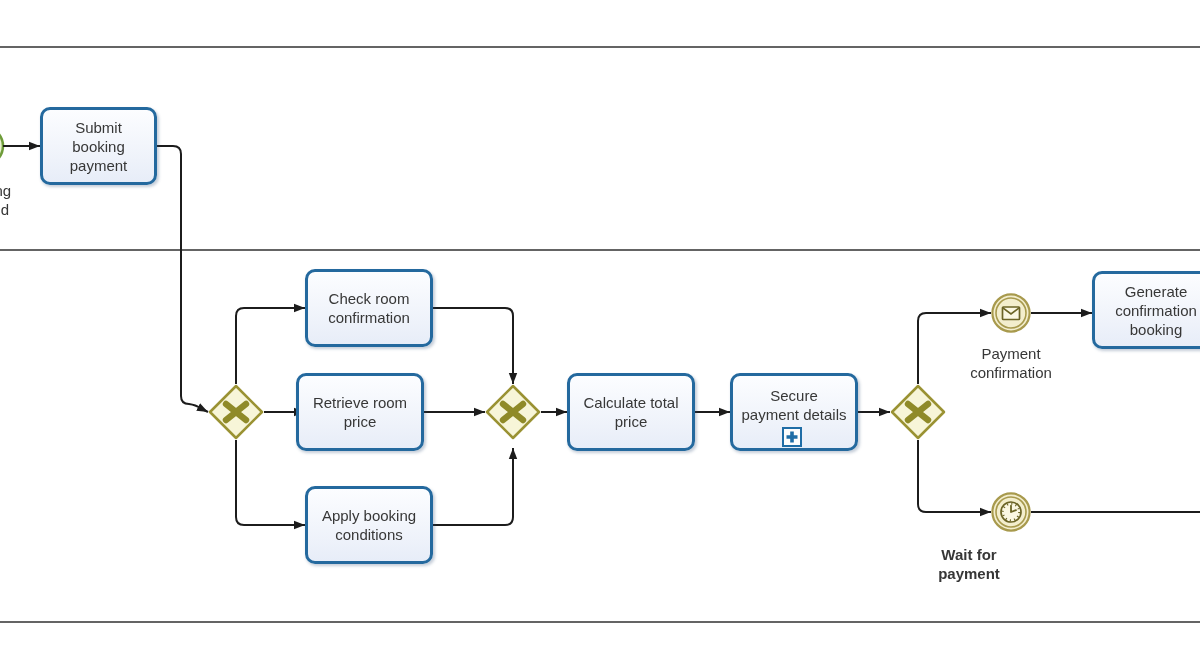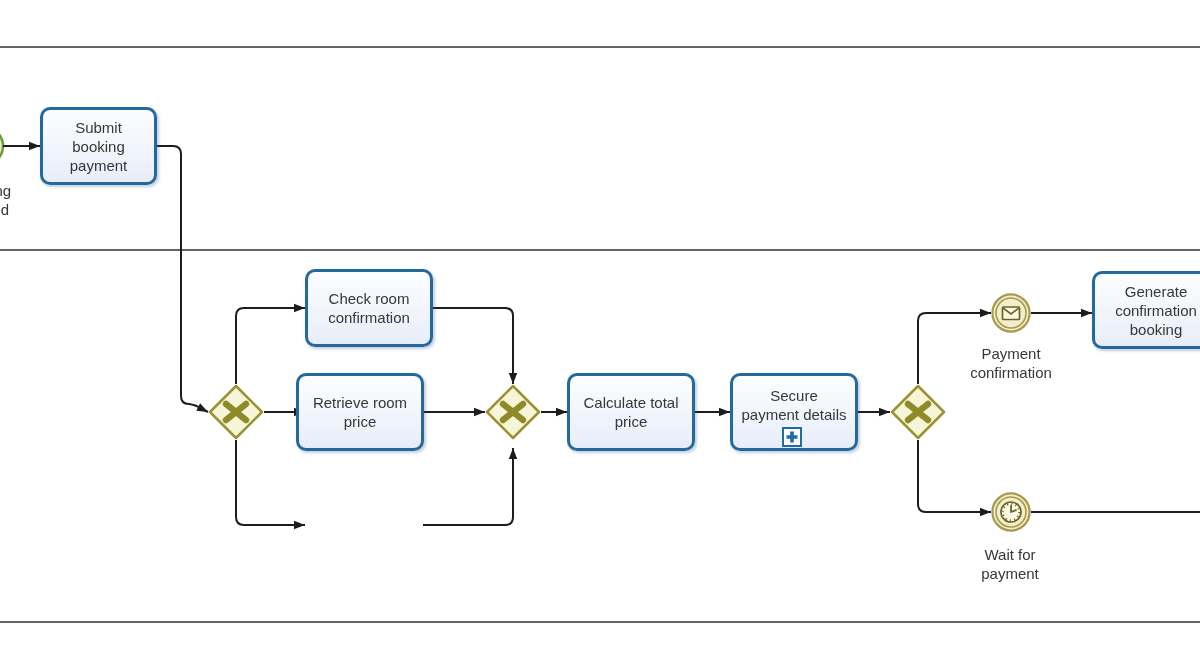--- a/index.html
+++ b/index.html
@@ -75,20 +75,24 @@
   <div class="task" style="left:305px; top:269px;">
     <span>Check room</span>
     <span>confirmation</span>
   </div>
 
   <div class="task" style="left:296px; top:373px;">
     <span>Retrieve room</span>
     <span>price</span>
   </div>
 
+  <div class="task" style="left:305px; top:486px;">
+    <span>Apply booking</span>
+    <span>conditions</span>
+  </div>
 
   <div class="task" style="left:567px; top:373px;">
     <span>Calculate total</span>
     <span>price</span>
   </div>
 
   <div class="task" style="left:730px; top:373px; padding-bottom:14px;">
     <span>Secure</span>
     <span>payment details</span>
     <svg class="plus-marker" viewBox="0 0 20 20">
@@ -134,18 +138,18 @@
       <circle cx="20" cy="20" r="10" fill="#faf7e2" stroke="#6b6426" stroke-width="1.7"></circle>
       <circle cx="20" cy="20" r="8.3" fill="none" stroke="#6b6426" stroke-width="2.2" stroke-dasharray="1.1 3.25"></circle>
       <path d="M20 20 L20 13.7 M20 20 L25 18.2" stroke="#6b6426" stroke-width="1.8" stroke-linecap="round" fill="none"></path>
     </g>
   </svg>
 
   <div class="event-label" style="left:946px; top:344px; width:130px;">
     <span>Payment</span><br>
     <span>confirmation</span>
   </div>
-  <div class="event-label" style="left:950px; top:545px; width:120px;">
+  <div class="event-label" style="left:909px; top:545px; width:120px;font-weight:bold;">
     <span>Wait for</span><br>
     <span>payment</span>
   </div>
 
 </div>
 
 </body></html>

